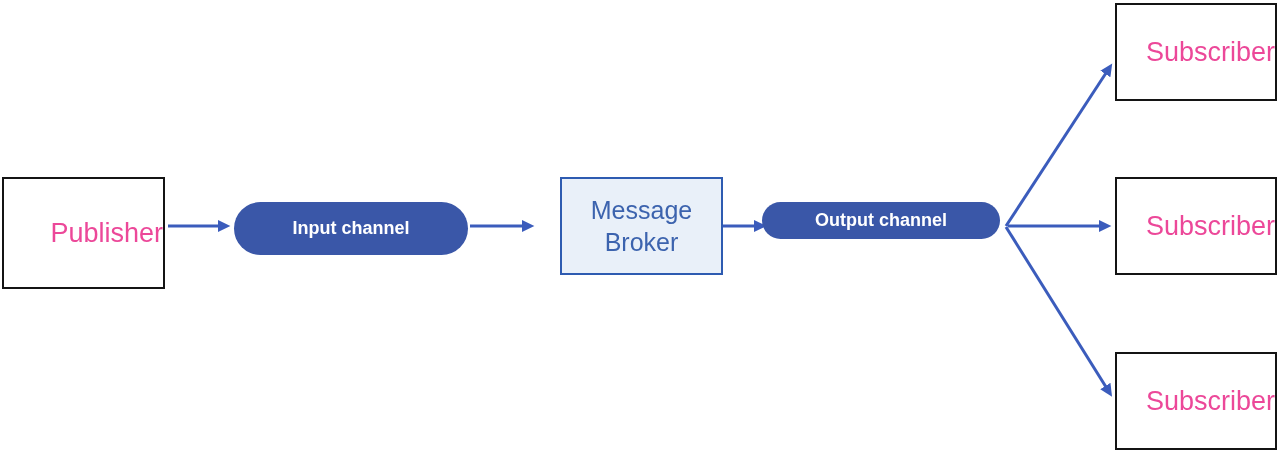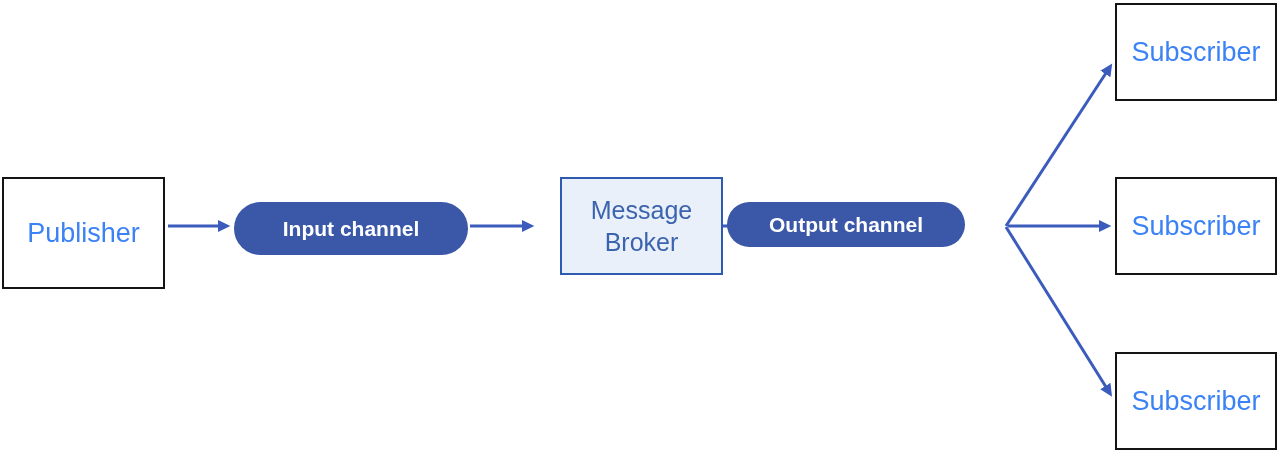--- a/index.html
+++ b/index.html
@@ -20,44 +20,45 @@
     display: flex;
     align-items: center;
     justify-content: center;
     box-sizing: border-box;
     text-align: center;
     white-space: normal;
   }
   .plainbox {
     background: #ffffff;
     border: 2.5px solid var(--box-border, #141414);
-    color: #3b82f6;
+    color: #ec4899;
     font-size: 27px;
+    justify-content: flex-end;
   }
   .pill {
     background: var(--pill-fill, #3A57A8);
     color: #ffffff;
     font-weight: 700;
-    font-size: 21px;
+    font-size: 18px;
     border-radius: 27px;
     white-space: nowrap;
   }
   .broker {
     background: var(--broker-fill, #E9F0F9);
     border: 2px solid var(--broker-border, #2E5BB1);
     color: var(--broker-text, #3C63AE);
     font-size: 25px;
     line-height: 1.3;
     padding: 0 16px;
     margin-left: 23px;
   }
   #publisher       { left: 2px;    top: 177px; width: 163px; height: 112px; }
   #input-channel   { left: 234px;  top: 202px; width: 234px; height: 53px; }
   #message-broker  { left: 537px;  top: 177px; width: 163px; height: 98px; }
-  #output-channel  { left: 727px;  top: 202px; width: 238px; height: 45px; }
+  #output-channel  { left: 762px;  top: 202px; width: 238px; height: 37px; }
   .subscriber      { left: 1115px; width: 162px; height: 98px; }
   #subscriber-0 { top: 3px; }
   #subscriber-1 { top: 177px; }
   #subscriber-2 { top: 352px; }
 </style>
 </head>
 <body>
 
 <div class="canvas">
 

